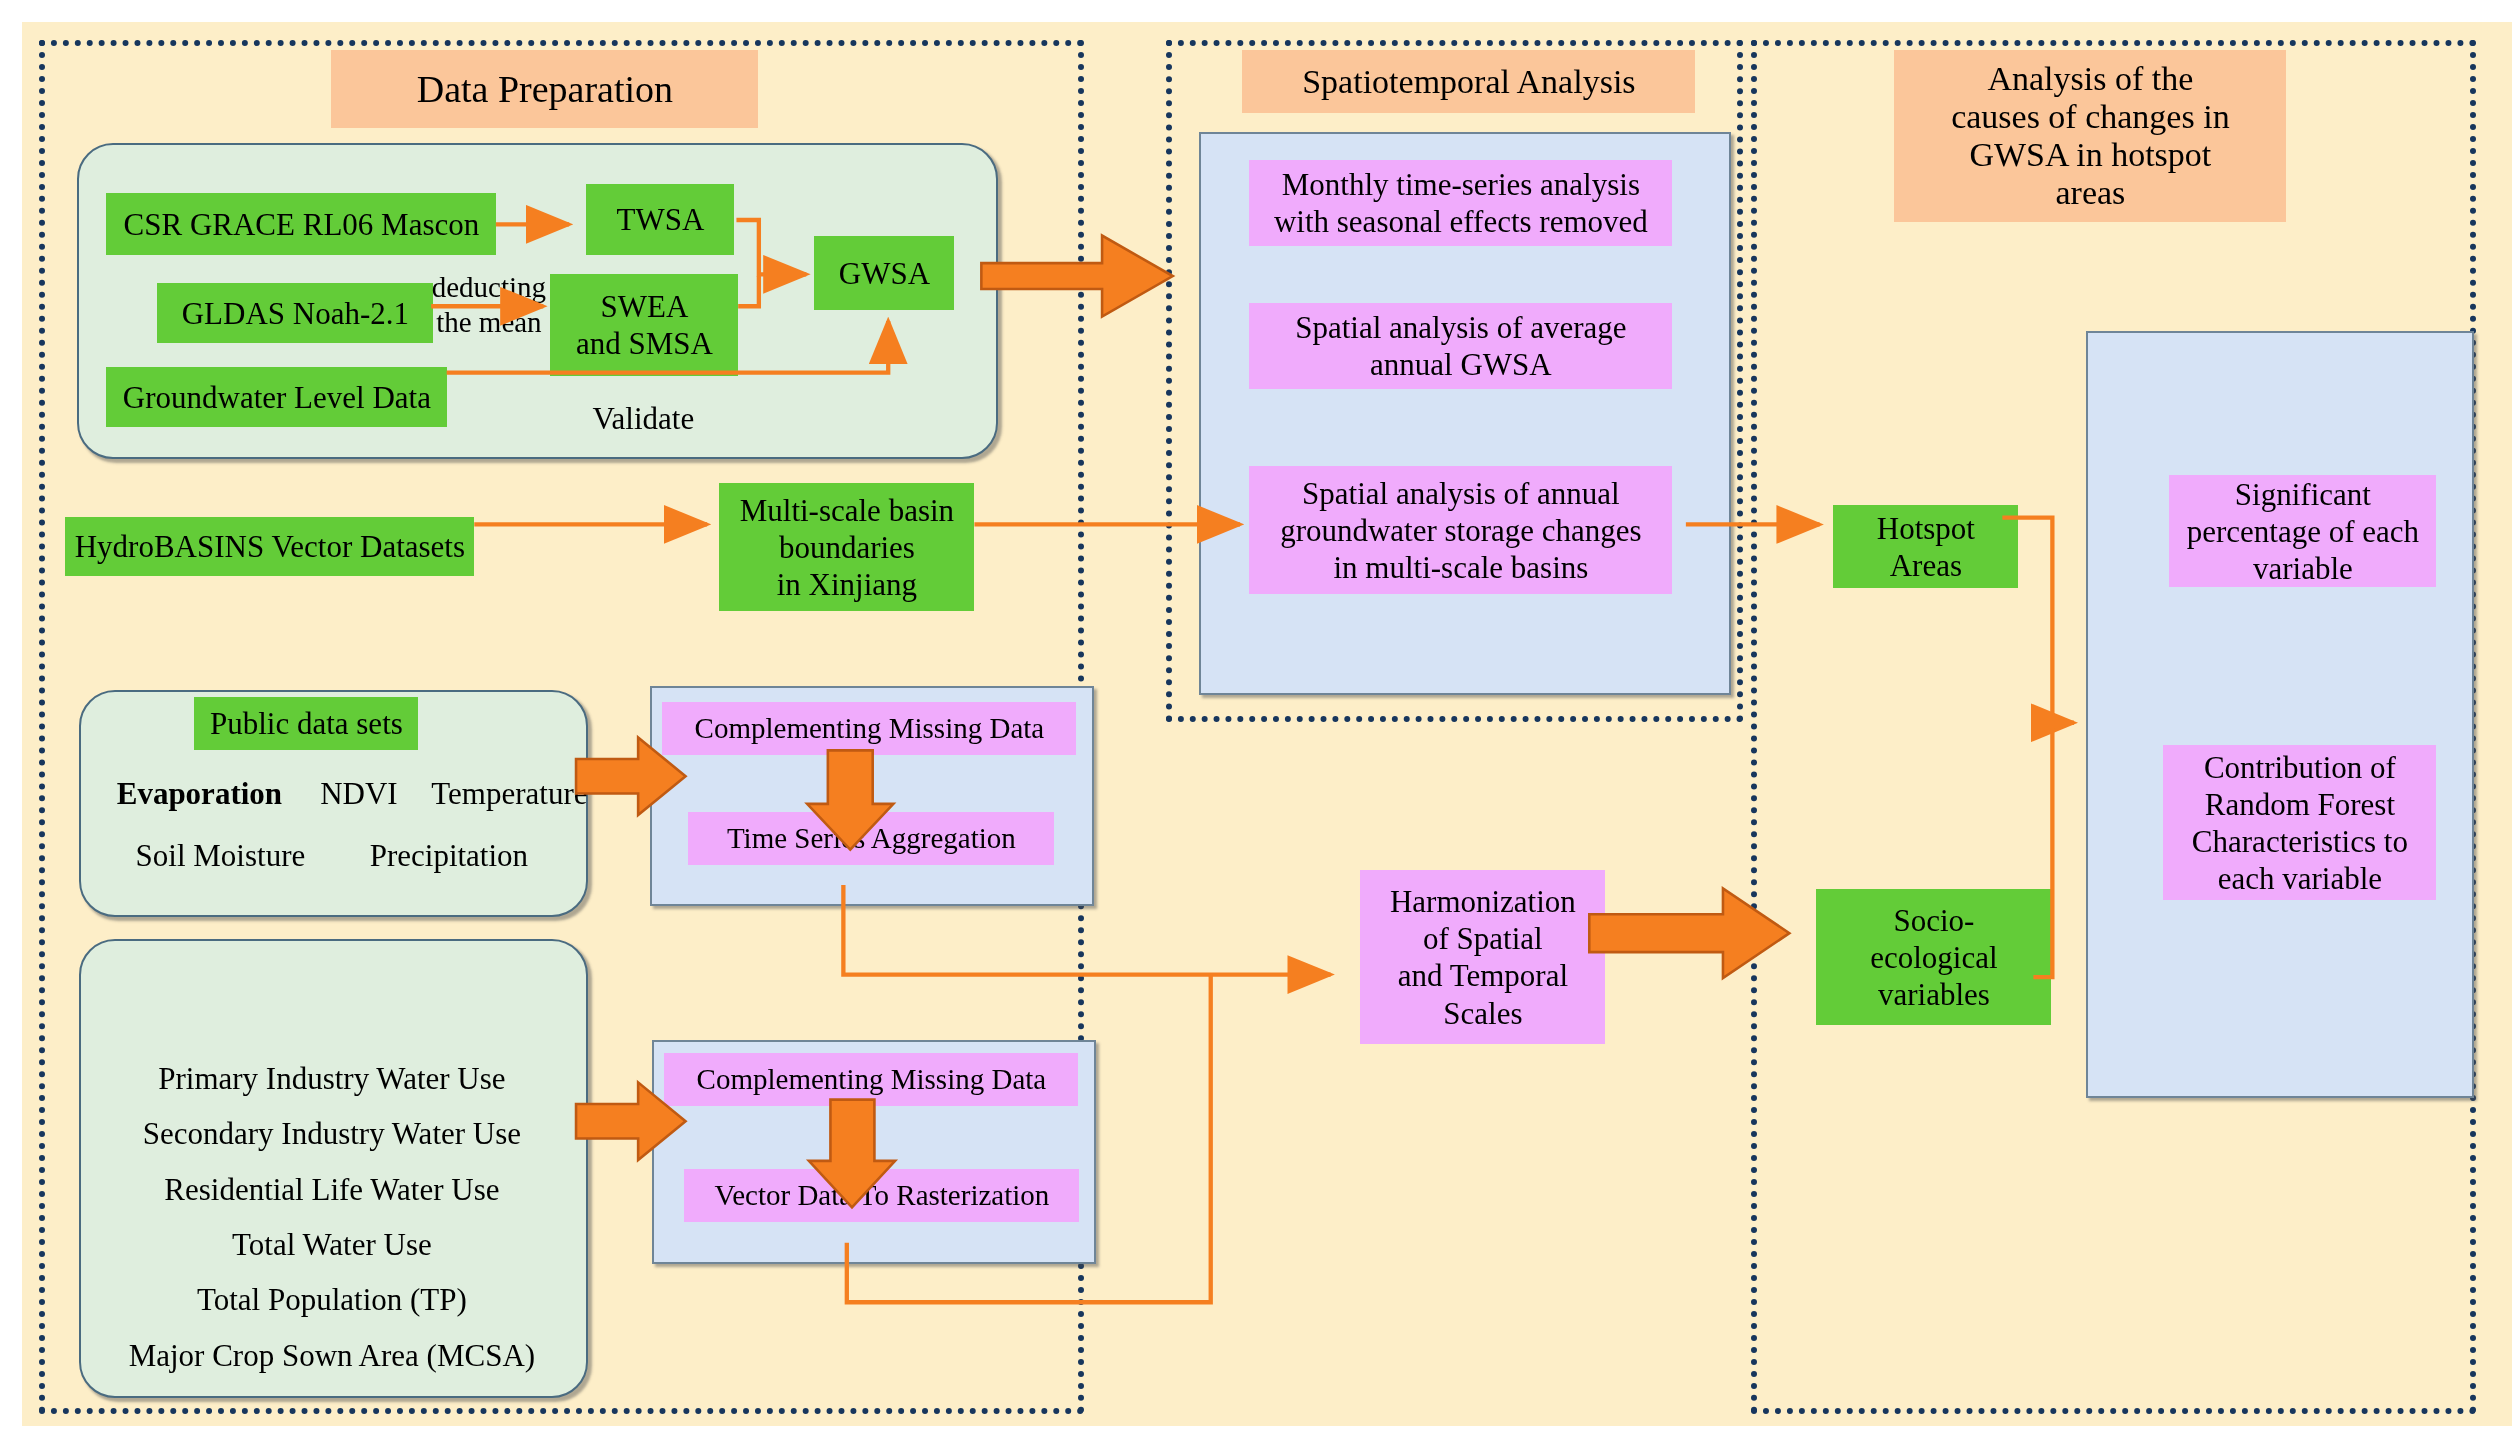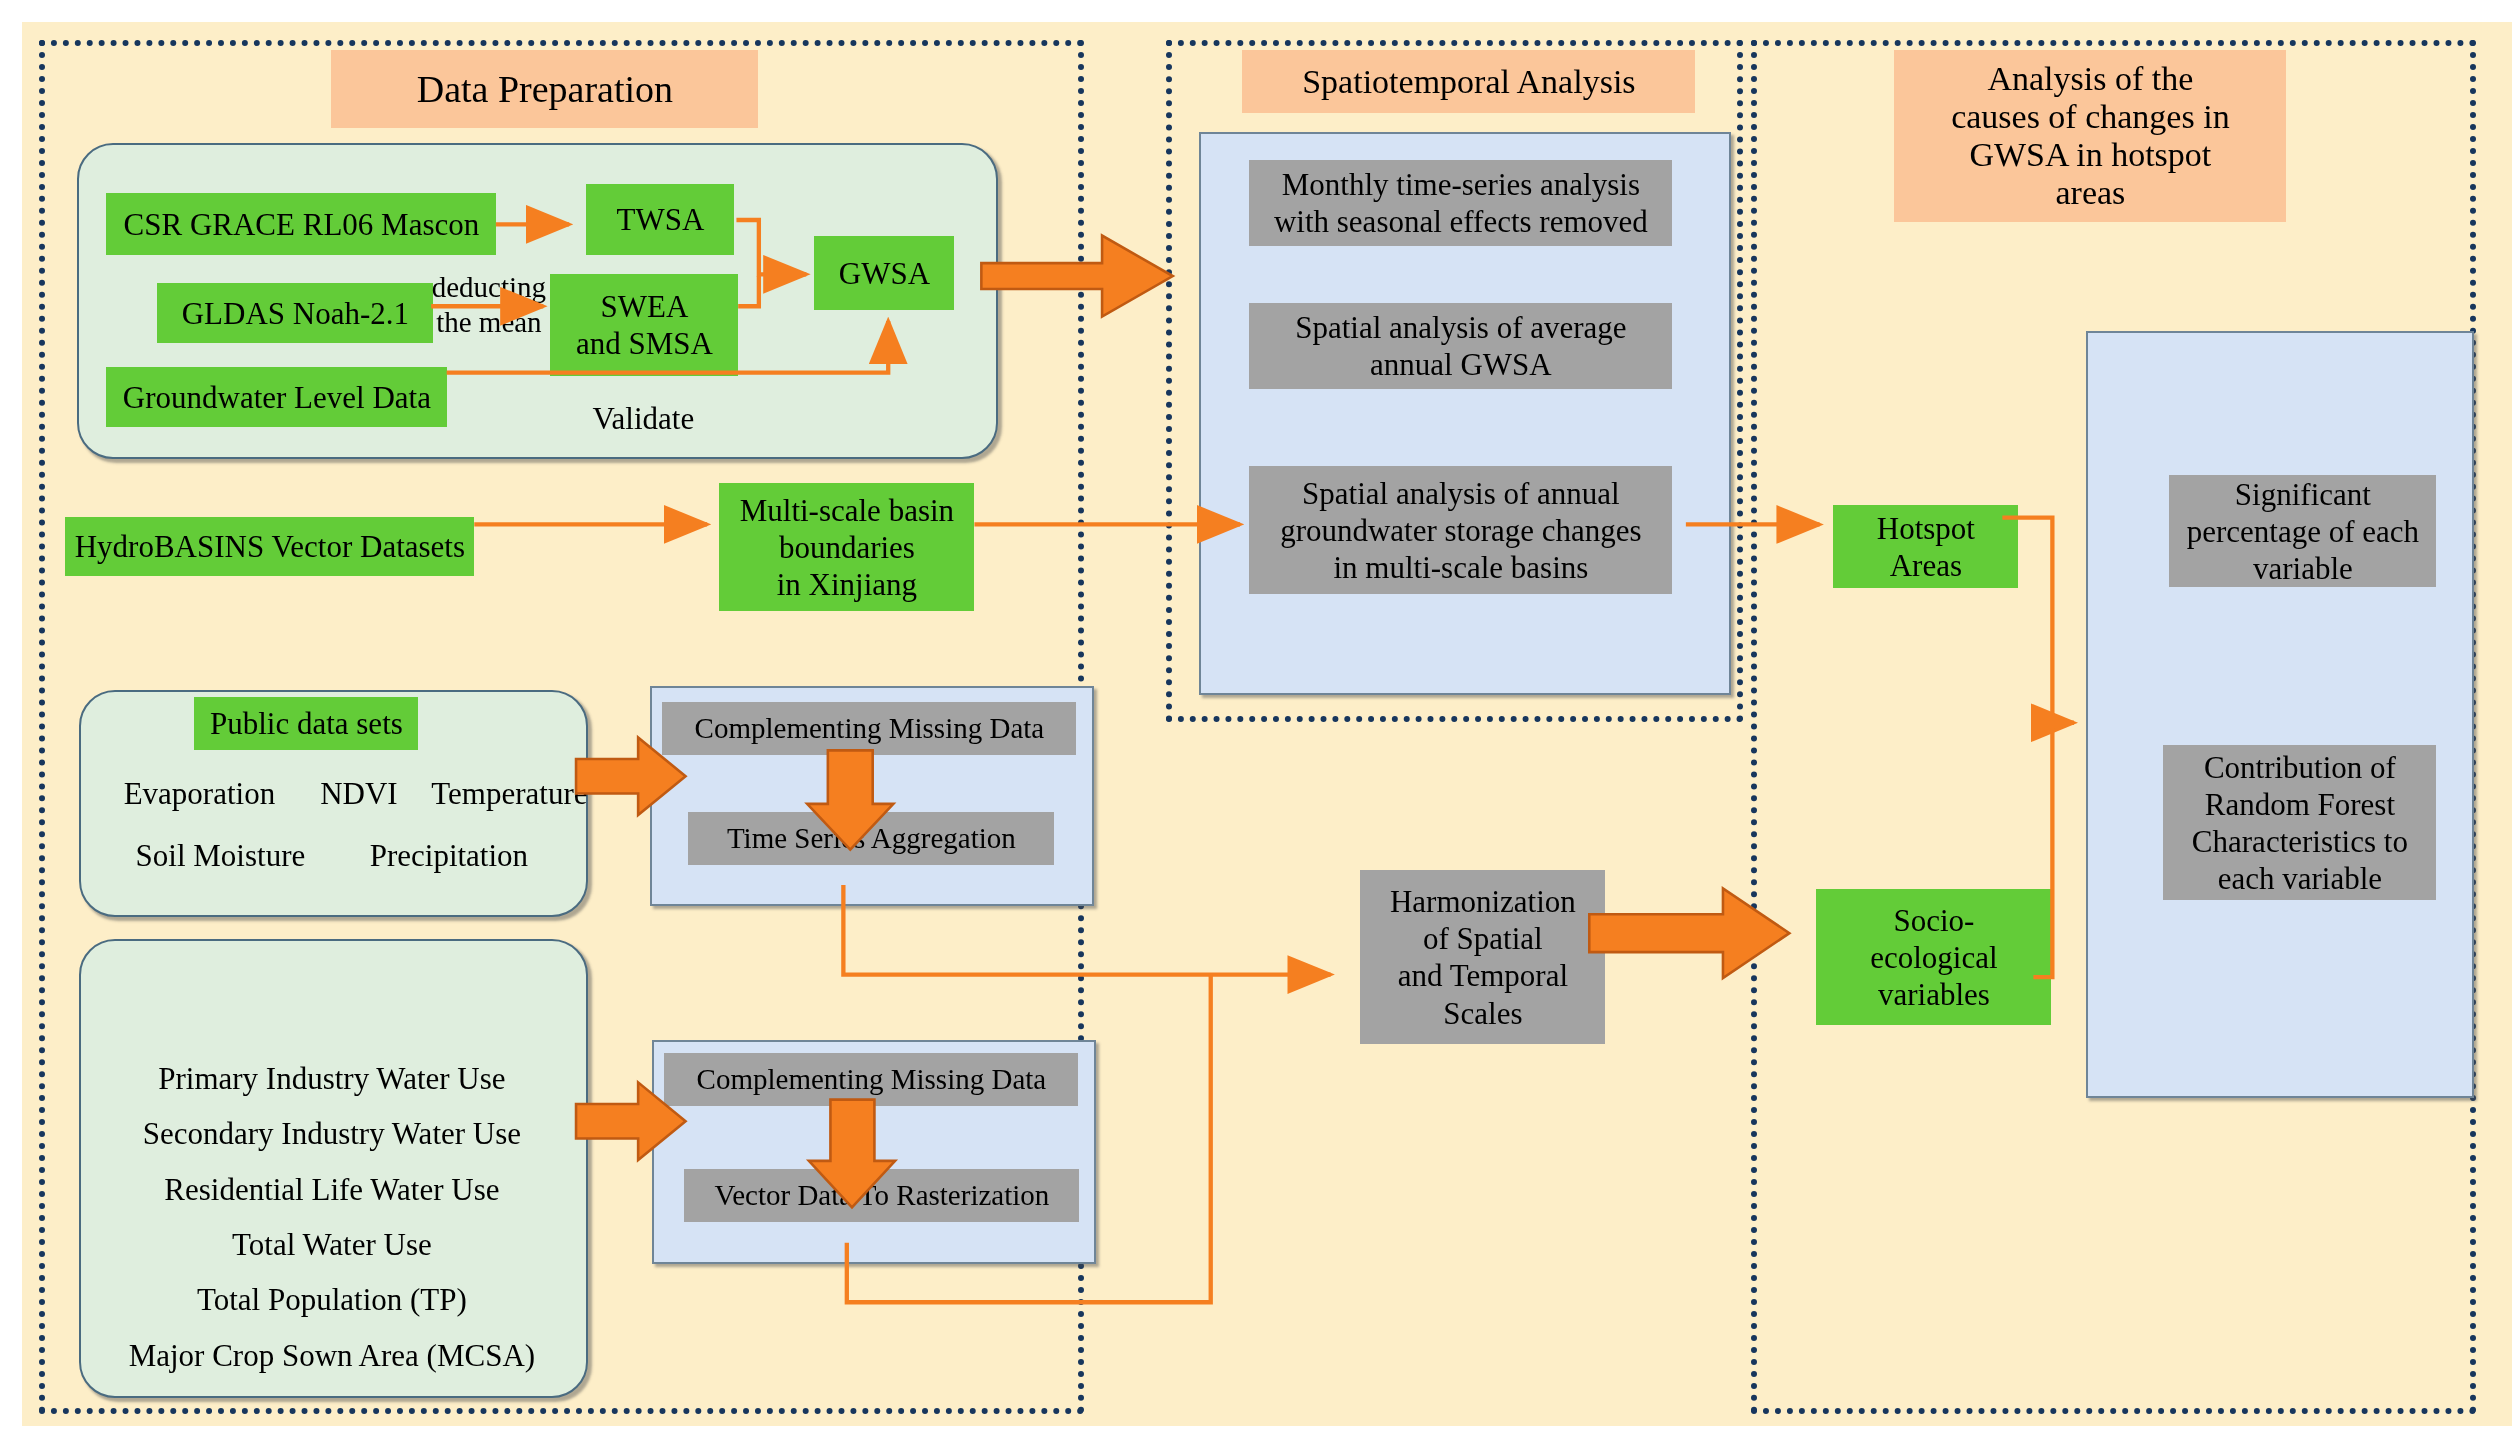--- a/index.html
+++ b/index.html
@@ -2,21 +2,21 @@
 <html style="font-size:14px"><head>
 <meta charset="utf-8">
 <style>
   html,body{margin:0;padding:0;background:#ffffff;}
   body{font-family:"Liberation Serif", serif;}
   #root{position:relative;width:2512px;height:1449px;overflow:hidden;background:#ffffff;}
   .canvas{position:absolute;left:22.4px;top:22.4px;width:2459px;height:1404px;background:#fdeec8;padding-left:48px;}
   .panel{position:absolute;border:6px dotted #17365d;}
   .hdr{position:absolute;background:#fbc69a;color:#000;display:flex;align-items:center;justify-content:center;text-align:center;line-height:1.12;}
   .gbox{position:absolute;background:#63cc38;color:#000;display:flex;align-items:center;justify-content:center;text-align:center;line-height:1.2;}
-  .bbox{position:absolute;background:#a3a3a3;color:#000;display:flex;align-items:center;justify-content:center;text-align:center;line-height:1.2;}
+  .bbox{position:absolute;background:#f0abfc;color:#000;display:flex;align-items:center;justify-content:center;text-align:center;line-height:1.2;}
   .rgroup{position:absolute;background:#dfeede;border:2.6px solid #4a6b80;border-radius:36px;box-shadow:3.4px 3.4px 2.6px rgba(80,80,80,.45);}
   .bgroup{position:absolute;background:#d6e3f5;border:2.6px solid #6f8597;box-shadow:3.4px 3.4px 2.6px rgba(80,80,80,.45);}
   .lbl{position:absolute;color:#000;text-align:center;line-height:1.18;white-space:pre;}
   svg.ov{position:absolute;left:0;top:0;width:2512px;height:1449px;pointer-events:none;}
   .t44{font-size:38px;}
   .t40{font-size:34px;}
   .t36{font-size:31px;}
   .t34{font-size:29px;}
 </style>
 </head>
@@ -50,21 +50,21 @@
 the mean</div>
     <div class="lbl t36" style="left:552px;top:379px;width:138px;">Validate</div>
 
     <div class="gbox t36" style="left:697px;top:461px;width:255px;height:128px;white-space:pre;">Multi-scale basin
 boundaries
 in Xinjiang</div>
     <div class="gbox t36" style="left:43px;top:495px;width:409px;height:59px;">HydroBASINS Vector Datasets</div>
 
     <div class="rgroup" style="left:57px;top:668px;width:505px;height:223px;"></div>
     <div class="gbox t36" style="left:172px;top:675px;width:224px;height:53px;">Public data sets</div>
-    <div class="lbl t36" style="left:69px;top:754px;width:216px;">Evaporation</div>
+    <div class="lbl t36" style="left:69px;top:754px;width:216px;font-weight:bold;">Evaporation</div>
     <div class="lbl t36" style="left:276px;top:754px;width:121px;">NDVI</div>
     <div class="lbl t36" style="left:388px;top:754px;width:198px;">Temperature</div>
     <div class="lbl t36" style="left:86px;top:816px;width:224px;">Soil Moisture</div>
     <div class="lbl t36" style="left:310px;top:816px;width:233px;">Precipitation</div>
 
     <div class="bgroup" style="left:628px;top:664px;width:440px;height:216px;"></div>
     <div class="bbox t34" style="left:640px;top:680px;width:414px;height:53px;">Complementing Missing Data</div>
     <div class="bbox t34" style="left:666px;top:790px;width:366px;height:53px;">Time Series Aggregation</div>
 
     <div class="rgroup" style="left:57px;top:917px;width:505px;height:455px;"></div>

